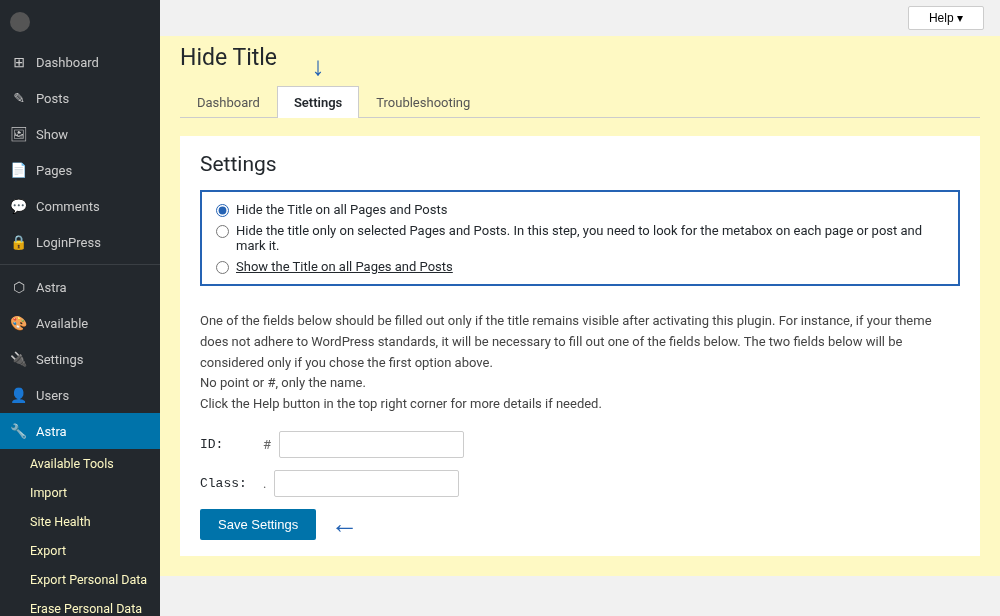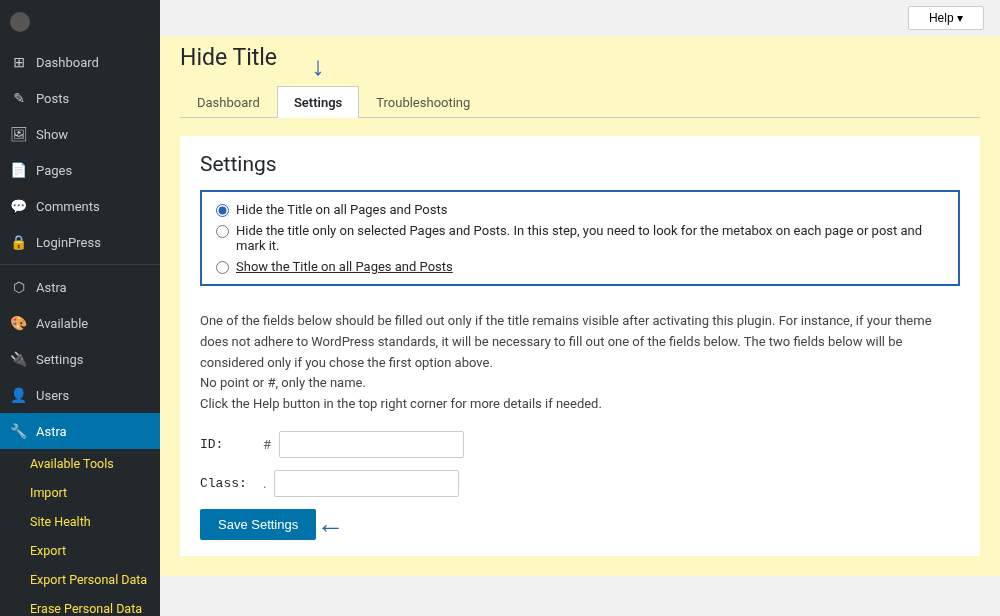--- a/index.html
+++ b/index.html
@@ -27,21 +27,21 @@
       color: #ccc;
       cursor: pointer;
       font-size: 13px;
     }
     .sidebar-item.active { background: #0073aa; color: #fff; }
     .sidebar-item .icon {
       width: 18px; height: 18px; display:inline-flex; align-items:center; justify-content:center; font-size:14px; flex-shrink:0;
     }
     .sidebar-sub-item {
       padding: 7px 10px 7px 30px;
-      color: #fde047;
+      color: #fef9c3;
       cursor: pointer;
       font-size: 12.5px;
     }
     .sidebar-divider { height: 1px; background: #3a3f44; margin: 4px 0; }
 
     
     #main {
       flex: 1;
       overflow-y: auto;
       background: #f1f1f1;
@@ -110,21 +110,21 @@
     }
     .form-field label { font-size: 13px; color: #23282d; min-width: 55px; font-family: Liberation Mono, monospace; }
     .form-field .prefix { font-size: 13px; color: #666; }
     .form-field input[type="text"] {
       border: 1px solid #ccc; padding: 5px 8px; font-size: 13px;
       width: 185px; border-radius: 2px;
     }
 
     
     .save-btn-row {
-      display: flex; align-items: center; margin-top: 6px;
+      display: flex; align-items: center; gap: 14px; margin-top: 6px;
     }
     .save-button {
       background: #0073aa; color: #fff; border: none;
       padding: 8px 18px; font-size: 13px; cursor: pointer;
       border-radius: 2px;
     }
     .arrow-left {
       font-size: 28px; color: #2563b4; line-height: 1;
     }
   </style>

